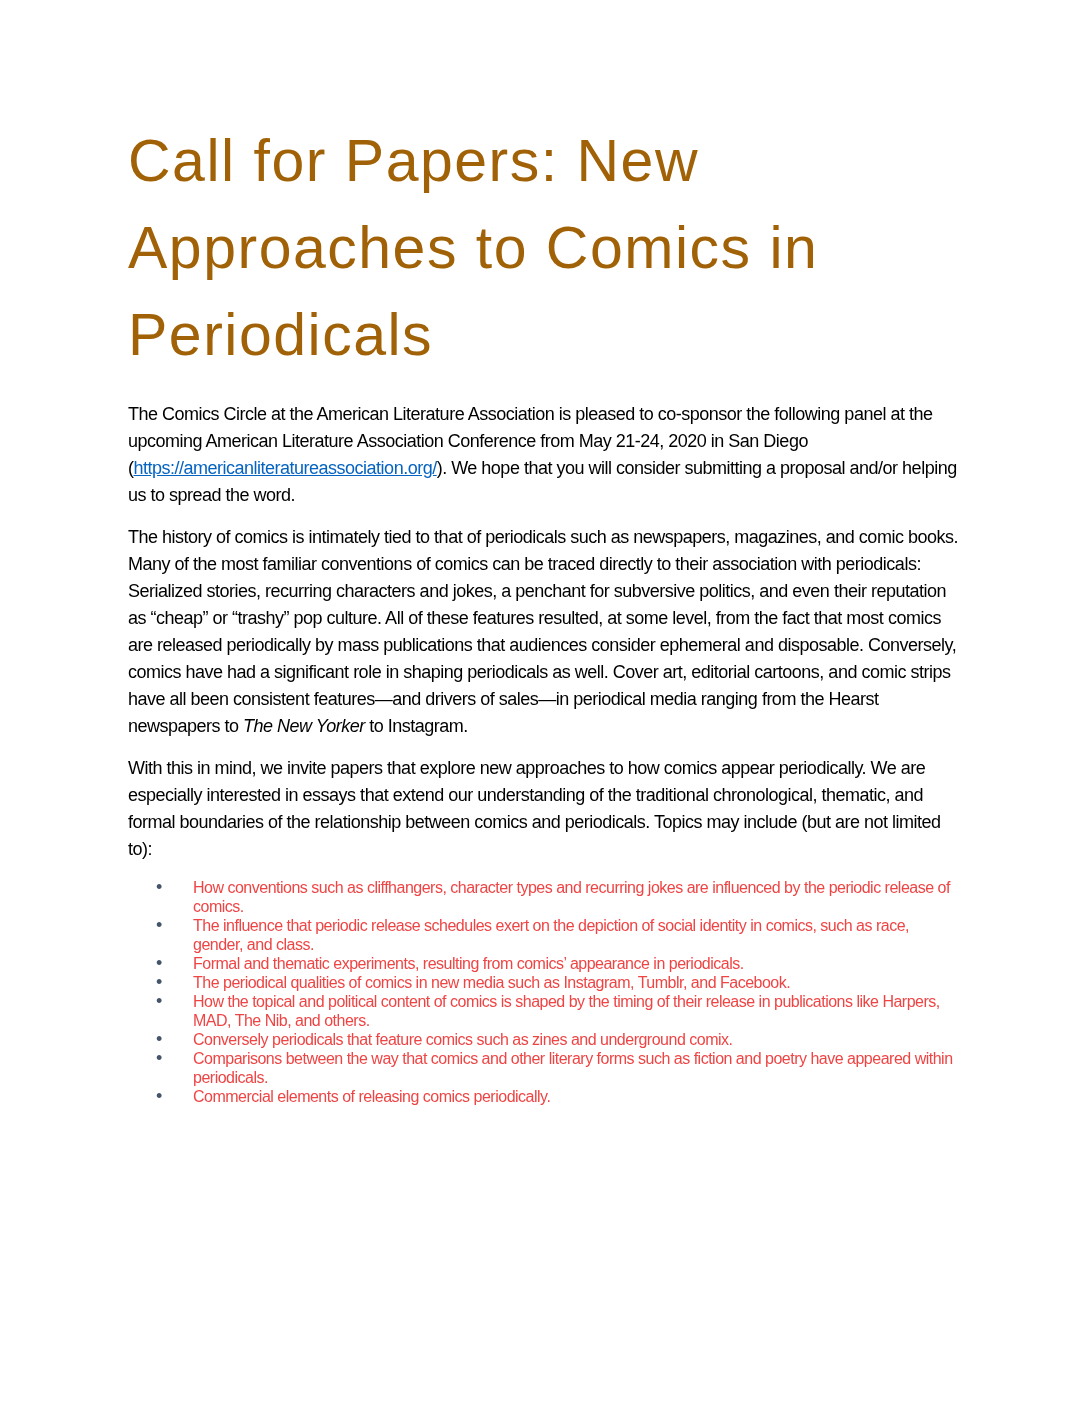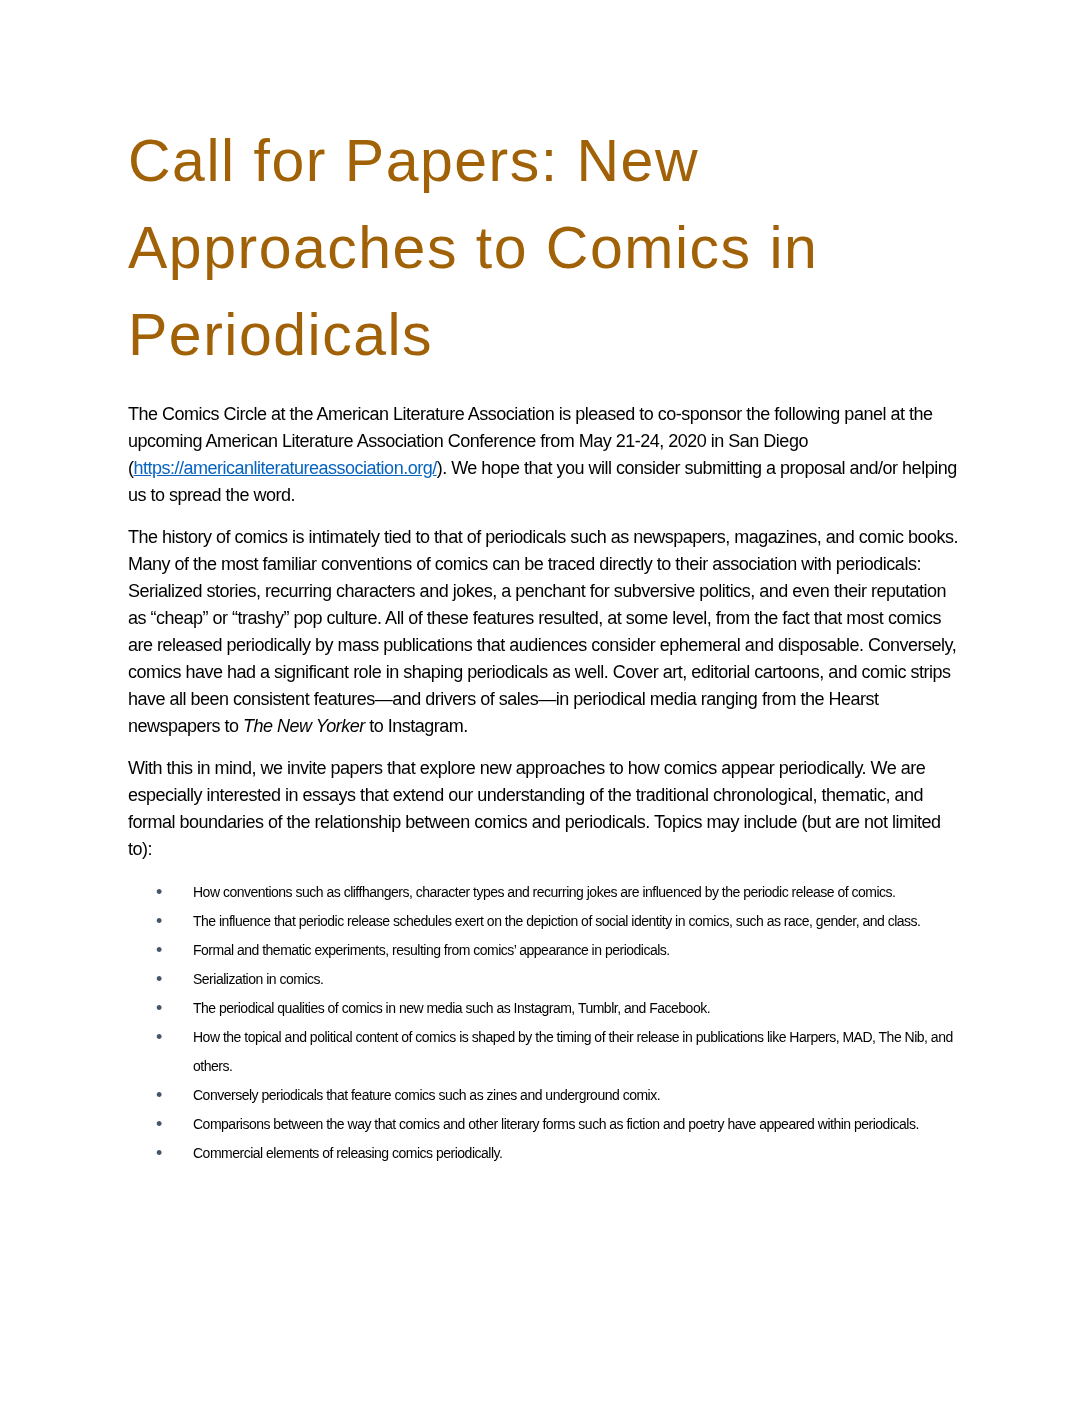--- a/index.html
+++ b/index.html
@@ -44,24 +44,24 @@
     text-decoration: underline;
     cursor: pointer;
   }
   ul.topics {
     margin: 0 0 15px 0;
     padding: 0 0 0 65px;
     list-style: none;
   }
   ul.topics li {
     position: relative;
-    font-size: 14px;
-    line-height: 29px;
+    font-size: 16px;
+    line-height: 19px;
     letter-spacing: -0.5px;
-    color: #000000;
+    color: #ef4444;
   }
   ul.topics li::before {
     content: "\2022";
     position: absolute;
     left: -37px;
     top: 0;
     color: #44546A;
     font-size: 18px;
   }
 </style>
@@ -75,21 +75,20 @@
   <p class="para"><span>The Comics Circle at the American Literature Association is pleased to co-sponsor the following panel at the upcoming American Literature Association Conference from May 21-24, 2020 in San Diego (</span><a class="link" href="#">https://americanliteratureassociation.org/</a><span>). We hope that you will consider submitting a proposal and/or helping us to spread the word.</span></p>
 
   <p class="para"><span>The history of comics is intimately tied to that of periodicals such as newspapers, magazines, and comic books. Many of the most familiar conventions of comics can be traced directly to their association with periodicals: Serialized stories, recurring characters and jokes, a penchant for subversive politics, and even their reputation as “cheap” or “trashy” pop culture. All of these features resulted, at some level, from the fact that most comics are released periodically by mass publications that audiences consider ephemeral and disposable. Conversely, comics have had a significant role in shaping periodicals as well. Cover art, editorial cartoons, and comic strips have all been consistent features—and drivers of sales—in periodical media ranging from the Hearst newspapers to </span><em>The New Yorker</em><span> to Instagram.</span></p>
 
   <p class="para"><span>With this in mind, we invite papers that explore new approaches to how comics appear periodically. We are especially interested in essays that extend our understanding of the traditional chronological, thematic, and formal boundaries of the relationship between comics and periodicals. Topics may include (but are not limited to):</span></p>
 
   <ul class="topics">
       <li>How conventions such as cliffhangers, character types and recurring jokes are influenced by the periodic release of comics.</li>
       <li>The influence that periodic release schedules exert on the depiction of social identity in comics, such as race, gender, and class.</li>
       <li>Formal and thematic experiments, resulting from comics’ appearance in periodicals.</li>
-      <li>Serialization in comics.</li>
       <li>The periodical qualities of comics in new media such as Instagram, Tumblr, and Facebook.</li>
       <li>How the topical and political content of comics is shaped by the timing of their release in publications like Harpers, MAD, The Nib, and others.</li>
       <li>Conversely periodicals that feature comics such as zines and underground comix.</li>
       <li>Comparisons between the way that comics and other literary forms such as fiction and poetry have appeared within periodicals.</li>
       <li>Commercial elements of releasing comics periodically.</li>
     </ul>
 
 
 </div>
 

